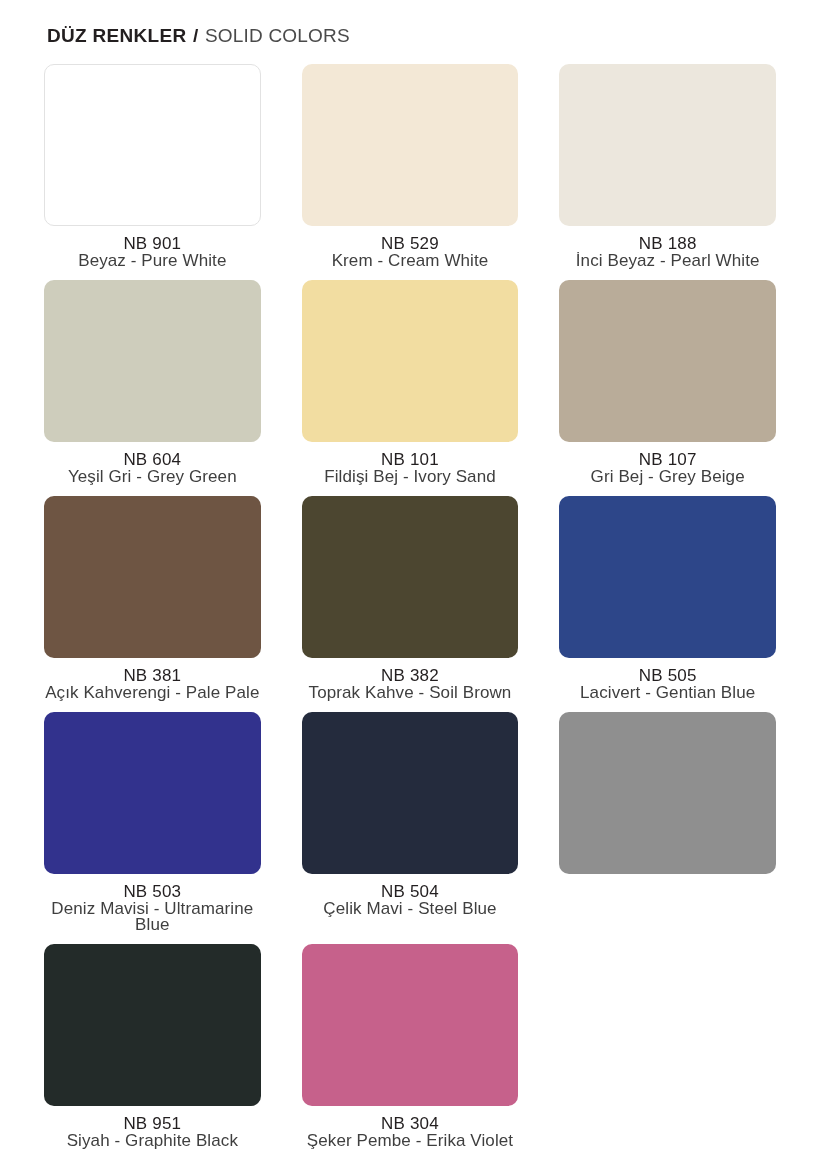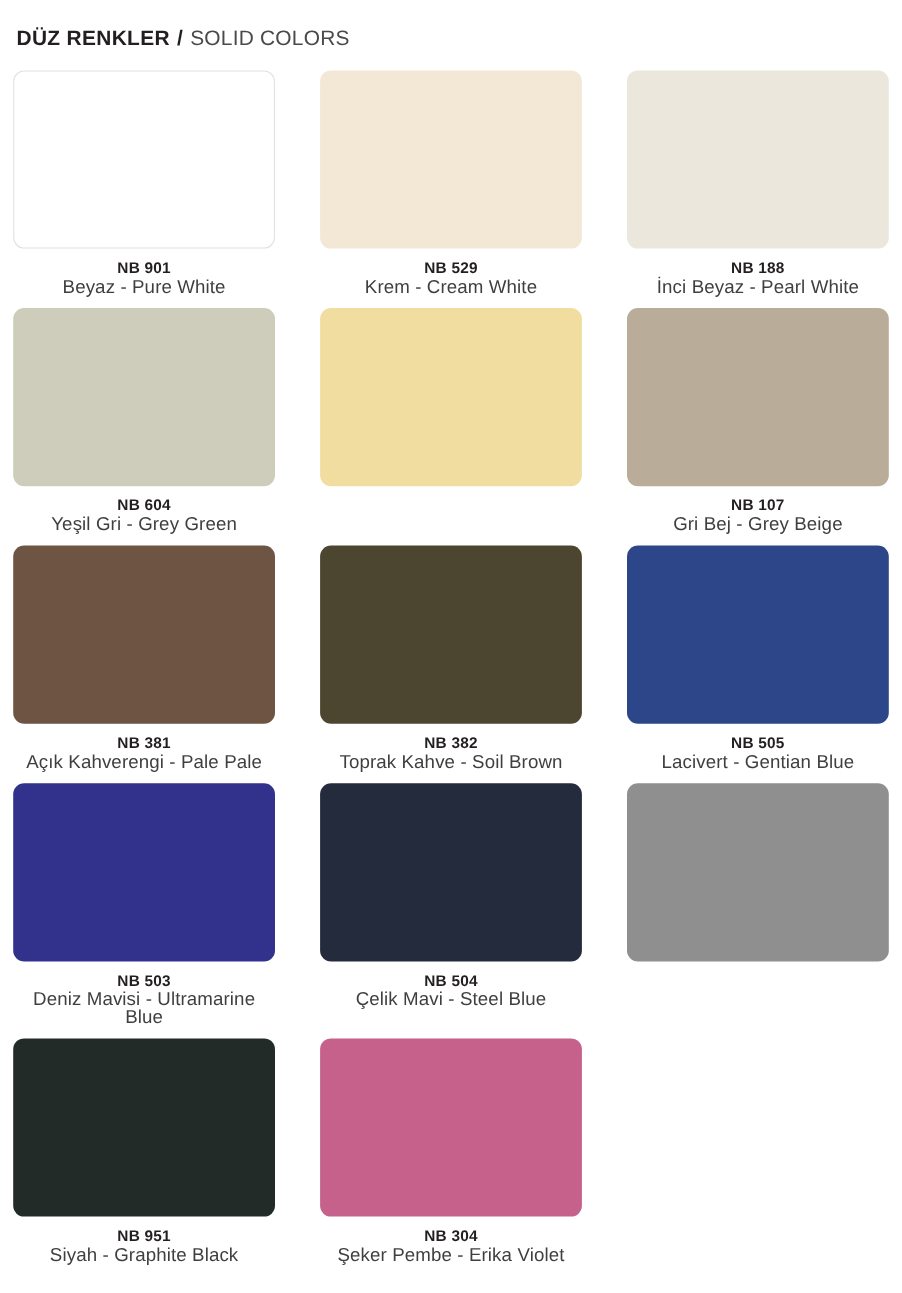--- a/index.html
+++ b/index.html
@@ -12,21 +12,21 @@
     height: 1175px;
     font-family: "Liberation Sans", sans-serif;
     color: #231f20;
     overflow: hidden;
   }
   .page {
     position: relative;
     width: 820px;
     height: 1175px;
     box-sizing: border-box;
-    padding: 0 12px;
+    padding: 0 44px;
   }
   .page-title {
     margin: 0;
     padding-top: 24px;
     padding-left: 3px;
     font-size: 19px;
     line-height: 24px;
     letter-spacing: 0.2px;
     font-weight: 400;
     color: #3a3a3a;
@@ -66,22 +66,22 @@
   }
   .swatch-chip.bordered {
     border: 1px solid #e2e2e2;
   }
   .swatch-caption {
     text-align: center;
     padding-top: 10px;
     padding-bottom: 11px;
   }
   .swatch-code {
-    font-size: 14px;
-    font-weight: 700;
+    font-size: 17px;
+    font-weight: 400;
     line-height: 15px;
     color: #231f20;
     letter-spacing: 0.2px;
   }
   .swatch-name {
     font-size: 17px;
     font-weight: 400;
     line-height: 16px;
     color: #3f3f3f;
     letter-spacing: 0.1px;
@@ -123,20 +123,24 @@
       </div>
       <div class="swatch-cell">
         <div class="swatch-chip" style="background: rgb(206, 205, 188);"></div>
         <div class="swatch-caption">
           <div class="swatch-code">NB 604</div>
           <div class="swatch-name">Yeşil Gri - Grey Green</div>
         </div>
       </div>
       <div class="swatch-cell">
         <div class="swatch-chip" style="background: rgb(242, 221, 161);"></div>
+        <div class="swatch-caption">
+          <div class="swatch-code">NB 101</div>
+          <div class="swatch-name">Fildişi Bej - Ivory Sand</div>
+        </div>
       </div>
       <div class="swatch-cell">
         <div class="swatch-chip" style="background: rgb(185, 172, 153);"></div>
         <div class="swatch-caption">
           <div class="swatch-code">NB 107</div>
           <div class="swatch-name">Gri Bej - Grey Beige</div>
         </div>
       </div>
       <div class="swatch-cell">
         <div class="swatch-chip" style="background: rgb(110, 85, 67);"></div>

